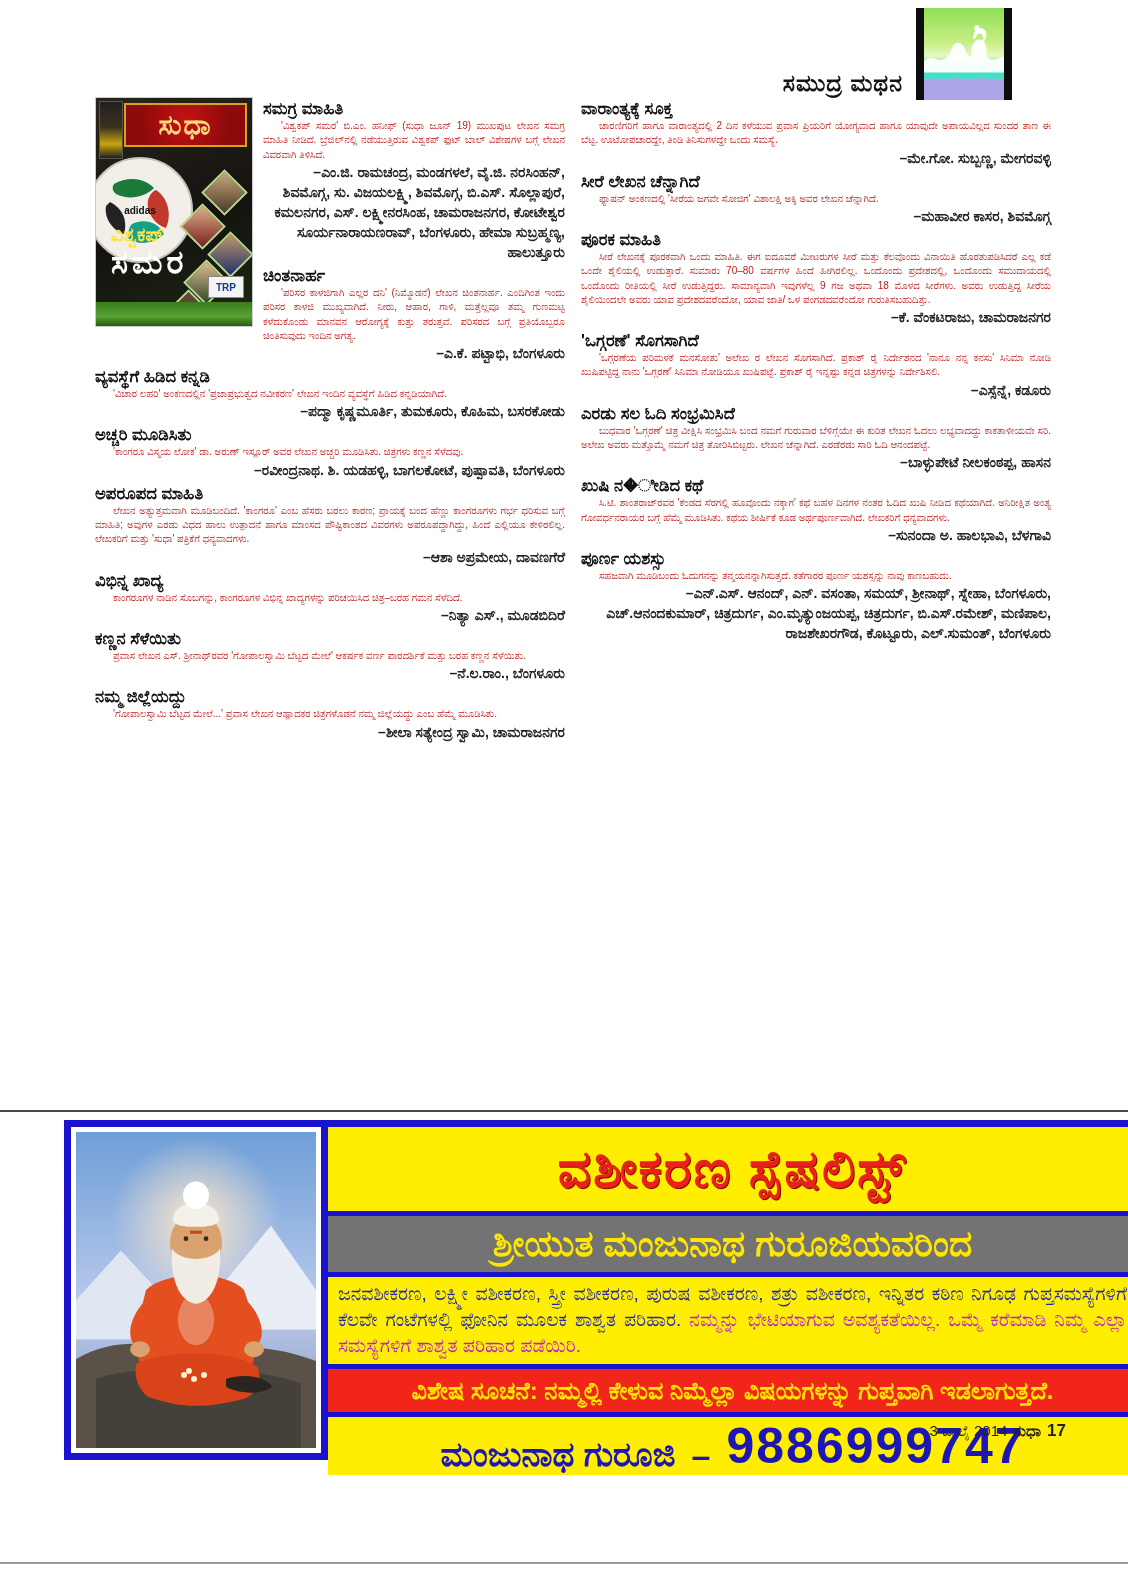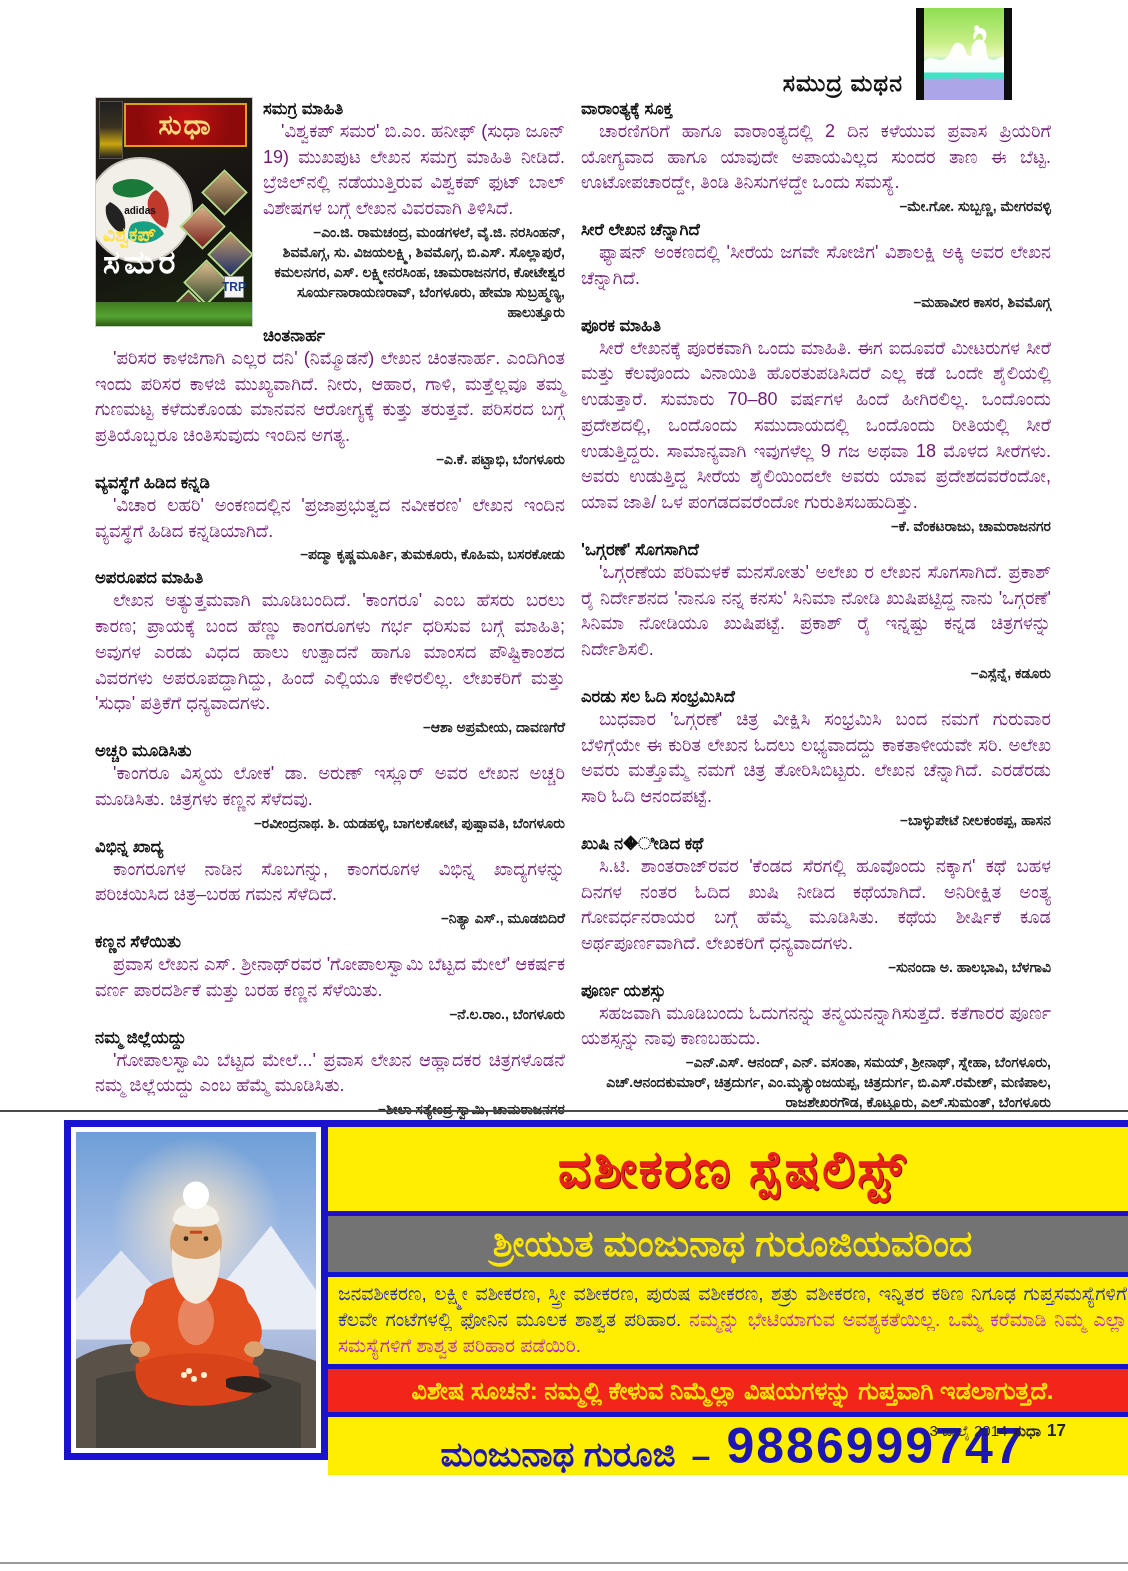--- a/index.html
+++ b/index.html
@@ -20,21 +20,21 @@
     background:linear-gradient(180deg,#8fde54 0%,#c8ef86 38%,#e9f8c0 52%,#3fe3c4 66%,#3fe3c4 76%,#aca6e8 78%,#aca6e8 100%);
   }
   .wave-logo svg { display:block; width:100%; height:100%; }
   
   .columns {
     position:absolute; top:95px; left:95px; width:956px;
     display:flex; gap:16px;
   }
   .col { width:470px; }
   .letter h3 { font-size:16.5px; font-weight:bold; color:#111; margin:4px 0 1px; }
-  .letter p  { font-size:18px; line-height:1.43; text-align:justify; text-indent:18px; color:#701a75; }
+  .letter p  { font-size:10px; line-height:1.43; text-align:justify; text-indent:18px; color:#b91c1c; }
   .letter .sig { font-size:14px; line-height:1.43; text-align:right; font-weight:600; color:#222; text-indent:0; }
   
   .cover {
     float:left; width:158px; height:230px; margin:2px 10px 4px 0;
     position:relative; background:linear-gradient(160deg,#2a241c 0%,#141210 55%,#1c2a10 100%);
     overflow:hidden; border:1px solid #cccccc;
   }
   .cover-masthead {
     position:absolute; top:5px; left:28px; right:5px; height:44px;
     background:radial-gradient(circle at 50% 40%,#c61212 0%,#8d0a0a 70%);
@@ -49,29 +49,29 @@
   .ball { position:absolute; top:56px; left:-12px; width:112px; height:112px; }
   .diamond {
     position:absolute; width:33px; height:33px; transform:rotate(45deg);
     border:2px solid #b6d98a; overflow:hidden;
   }
   .d1 { top:78px;  left:112px; background:linear-gradient(135deg,#caa87a,#4a3a28); }
   .d2 { top:112px; left:90px;  background:linear-gradient(135deg,#d8b489,#7c2020); }
   .d3 { top:140px; left:118px; background:linear-gradient(135deg,#c09a6a,#20306a); }
   .d4 { top:168px; left:94px;  background:linear-gradient(135deg,#e0bc90,#30482a); }
   .d5 { top:198px; left:76px;  background:linear-gradient(135deg,#6a4a30,#24344e); }
-  .cover-title { position:absolute; left:7px; top:126px; line-height:1.12; }
+  .cover-title { position:absolute; left:15px; top:126px; line-height:1.12; }
   .cover-title .t1 { display:block; color:#ffe24a; font-size:19px; font-weight:bold; }
   .cover-title .t2 { display:block; color:#ffffff; font-size:32px; font-weight:bold; letter-spacing:4px; }
   .grass { position:absolute; bottom:0; left:0; right:0; height:24px;
     background:linear-gradient(180deg,#3c7c1e 0%,#56a232 60%,#2c5c14 100%); }
   .trp-badge {
-    position:absolute; right:8px; bottom:28px; width:20px; height:22px;
+    position:absolute; right:8px; bottom:28px; width:36px; height:22px;
     background:#f4f4f4; border:1px solid #888; color:#153a8a;
-    font-size:12px; font-weight:bold; display:flex; align-items:center; justify-content:center;
+    font-size:10px; font-weight:bold; display:flex; align-items:center; justify-content:center;
   }
   
   .rule { position:absolute; left:0; width:1128px; height:2px; background:#4a4a4a; }
   .rule-top { top:1110px; }
   .rule-bottom { top:1562px; background:#9a9a9a; }
   
   .ad {
     position:absolute; left:64px; top:1120px; width:1080px; height:340px;
     background:#1a12cc; padding:7px; display:flex; gap:7px;
   }
@@ -166,28 +166,28 @@
         <h3>ಚಿಂತನಾರ್ಹ</h3>
         <p>'ಪರಿಸರ ಕಾಳಜಿಗಾಗಿ ಎಲ್ಲರ ದನಿ' (ನಿಮ್ಮೊಡನೆ) ಲೇಖನ ಚಿಂತನಾರ್ಹ. ಎಂದಿಗಿಂತ ಇಂದು ಪರಿಸರ ಕಾಳಜಿ ಮುಖ್ಯವಾಗಿದೆ. ನೀರು, ಆಹಾರ, ಗಾಳಿ, ಮತ್ತೆಲ್ಲವೂ ತಮ್ಮ ಗುಣಮಟ್ಟ ಕಳೆದುಕೊಂಡು ಮಾನವನ ಆರೋಗ್ಯಕ್ಕೆ ಕುತ್ತು ತರುತ್ತವೆ. ಪರಿಸರದ ಬಗ್ಗೆ ಪ್ರತಿಯೊಬ್ಬರೂ ಚಿಂತಿಸುವುದು ಇಂದಿನ ಅಗತ್ಯ.</p>
         <p class="sig">–ಎ.ಕೆ. ಪಟ್ಟಾಭಿ, ಬೆಂಗಳೂರು</p>
       </article>
       <article class="letter">
         <h3>ವ್ಯವಸ್ಥೆಗೆ ಹಿಡಿದ ಕನ್ನಡಿ</h3>
         <p>'ವಿಚಾರ ಲಹರಿ' ಅಂಕಣದಲ್ಲಿನ 'ಪ್ರಜಾಪ್ರಭುತ್ವದ ನವೀಕರಣ' ಲೇಖನ ಇಂದಿನ ವ್ಯವಸ್ಥೆಗೆ ಹಿಡಿದ ಕನ್ನಡಿಯಾಗಿದೆ.</p>
         <p class="sig">–ಪದ್ಮಾ ಕೃಷ್ಣಮೂರ್ತಿ, ತುಮಕೂರು, ಕೊಹಿಮ, ಬಸರಕೋಡು</p>
       </article>
       <article class="letter">
+        <h3>ಅಚ್ಚರಿ ಮೂಡಿಸಿತು</h3>
+        <p>'ಕಾಂಗರೂ ವಿಸ್ಮಯ ಲೋಕ' ಡಾ. ಅರುಣ್ ಇಸ್ಲೂರ್ ಅವರ ಲೇಖನ ಅಚ್ಚರಿ ಮೂಡಿಸಿತು. ಚಿತ್ರಗಳು ಕಣ್ಣನ ಸೆಳೆದವು.</p>
+        <p class="sig">–ರವೀಂದ್ರನಾಥ. ಶಿ. ಯಡಹಳ್ಳಿ, ಬಾಗಲಕೋಟೆ, ಪುಷ್ಪಾವತಿ, ಬೆಂಗಳೂರು</p>
+      </article>
+      <article class="letter">
         <h3>ಅಪರೂಪದ ಮಾಹಿತಿ</h3>
         <p>ಲೇಖನ ಅತ್ಯುತ್ತಮವಾಗಿ ಮೂಡಿಬಂದಿದೆ. 'ಕಾಂಗರೂ' ಎಂಬ ಹೆಸರು ಬರಲು ಕಾರಣ; ಪ್ರಾಯಕ್ಕೆ ಬಂದ ಹೆಣ್ಣು ಕಾಂಗರೂಗಳು ಗರ್ಭ ಧರಿಸುವ ಬಗ್ಗೆ ಮಾಹಿತಿ; ಅವುಗಳ ಎರಡು ವಿಧದ ಹಾಲು ಉತ್ಪಾದನೆ ಹಾಗೂ ಮಾಂಸದ ಪೌಷ್ಟಿಕಾಂಶದ ವಿವರಗಳು ಅಪರೂಪದ್ದಾಗಿದ್ದು, ಹಿಂದೆ ಎಲ್ಲಿಯೂ ಕೇಳಿರಲಿಲ್ಲ. ಲೇಖಕರಿಗೆ ಮತ್ತು 'ಸುಧಾ' ಪತ್ರಿಕೆಗೆ ಧನ್ಯವಾದಗಳು.</p>
         <p class="sig">–ಆಶಾ ಅಪ್ರಮೇಯ, ದಾವಣಗೆರೆ</p>
-      </article>
-      <article class="letter">
-        <h3>ಅಚ್ಚರಿ ಮೂಡಿಸಿತು</h3>
-        <p>'ಕಾಂಗರೂ ವಿಸ್ಮಯ ಲೋಕ' ಡಾ. ಅರುಣ್ ಇಸ್ಲೂರ್ ಅವರ ಲೇಖನ ಅಚ್ಚರಿ ಮೂಡಿಸಿತು. ಚಿತ್ರಗಳು ಕಣ್ಣನ ಸೆಳೆದವು.</p>
-        <p class="sig">–ರವೀಂದ್ರನಾಥ. ಶಿ. ಯಡಹಳ್ಳಿ, ಬಾಗಲಕೋಟೆ, ಪುಷ್ಪಾವತಿ, ಬೆಂಗಳೂರು</p>
       </article>
       <article class="letter">
         <h3>ವಿಭಿನ್ನ ಖಾದ್ಯ</h3>
         <p>ಕಾಂಗರೂಗಳ ನಾಡಿನ ಸೊಬಗನ್ನು, ಕಾಂಗರೂಗಳ ವಿಭಿನ್ನ ಖಾದ್ಯಗಳನ್ನು ಪರಿಚಯಿಸಿದ ಚಿತ್ರ–ಬರಹ ಗಮನ ಸೆಳೆದಿದೆ.</p>
         <p class="sig">–ನಿತ್ಯಾ ಎಸ್., ಮೂಡಬಿದಿರೆ</p>
       </article>
       <article class="letter">
         <h3>ಕಣ್ಣನ ಸೆಳೆಯಿತು</h3>
         <p>ಪ್ರವಾಸ ಲೇಖನ ಎಸ್. ಶ್ರೀನಾಥ್‌ರವರ 'ಗೋಪಾಲಸ್ವಾಮಿ ಬೆಟ್ಟದ ಮೇಲೆ' ಆಕರ್ಷಕ ವರ್ಣ ಪಾರದರ್ಶಿಕೆ ಮತ್ತು ಬರಹ ಕಣ್ಣನ ಸೆಳೆಯಿತು.</p>
         <p class="sig">–ನೆ.ಲ.ರಾಂ., ಬೆಂಗಳೂರು</p>

